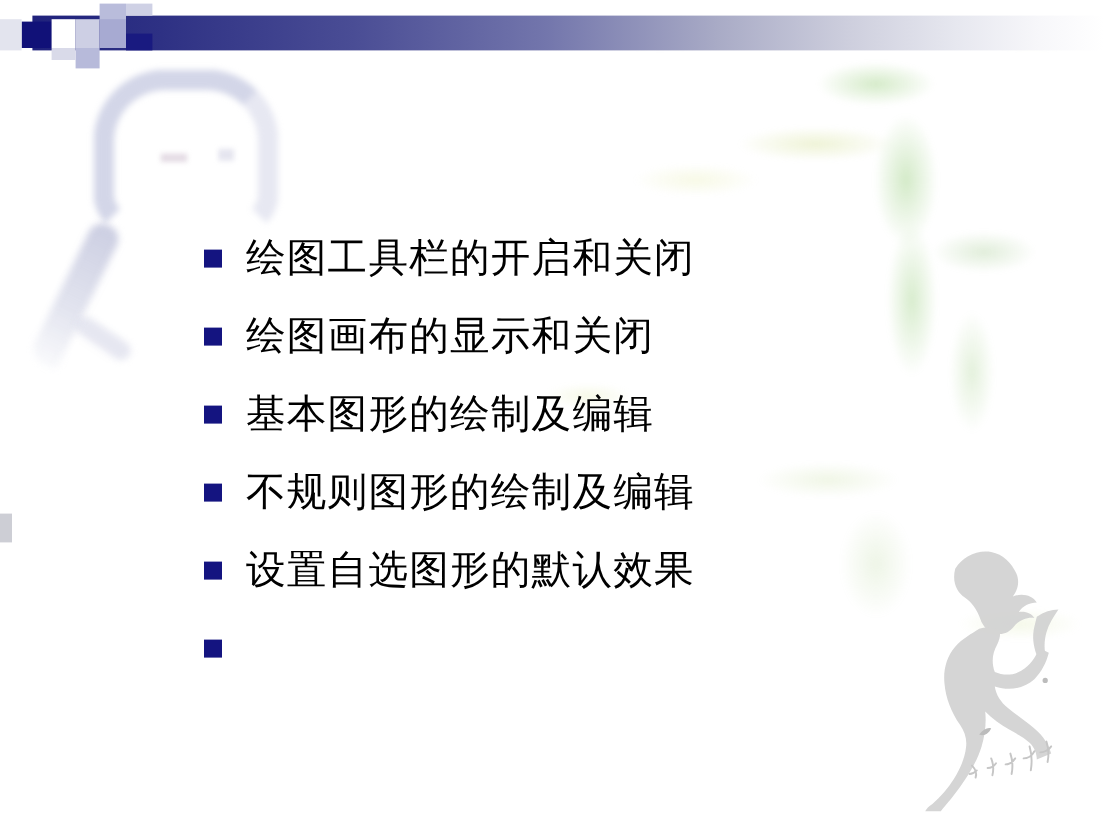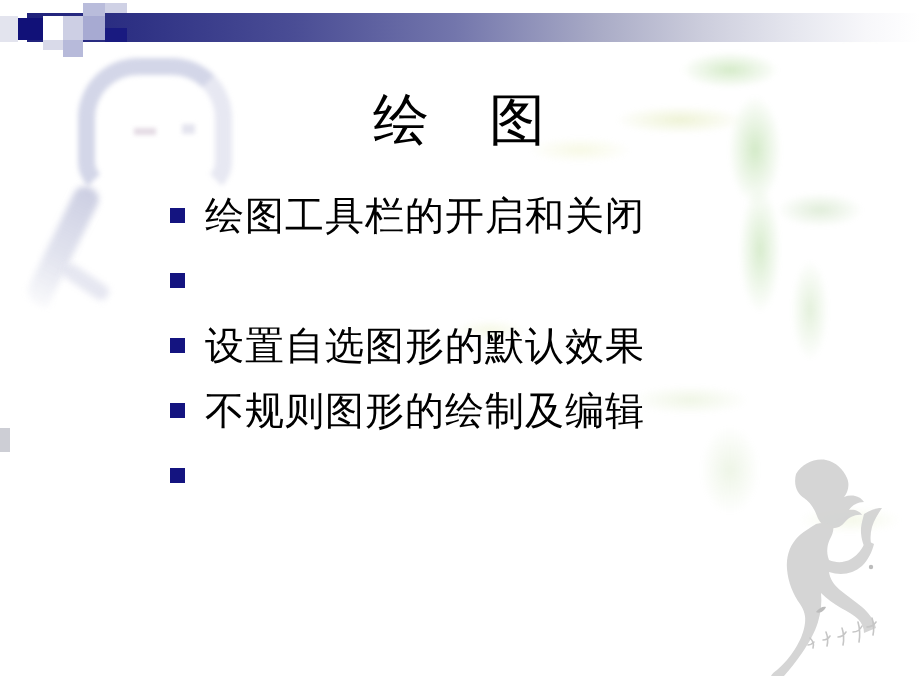--- a/index.html
+++ b/index.html
@@ -180,21 +180,21 @@
   }
   .bullet-marker {
     width: 15px;
     height: 15px;
     background: #141480;
     flex: 0 0 auto;
     margin-right: 20px;
   }
   .bullet-text {
     color: #000000;
-    font-size: 39px;
+    font-size: 33px;
     line-height: 40px;
     letter-spacing: 1px;
     font-family: "Liberation Serif", "DejaVu Serif", serif;
     white-space: nowrap;
   }
 </style>
 </head>
 <body>
 
 <div id="slide">
@@ -258,36 +258,40 @@
         <div class="deco-sq" style="left: 63px; top: 16px; width: 20px; height: 24px; background: rgb(205, 207, 228);"></div>
         <div class="deco-sq" style="left: 83px; top: 3px; width: 22px; height: 14px; background: rgb(185, 188, 219);"></div>
         <div class="deco-sq" style="left: 83px; top: 16px; width: 22px; height: 24px; background: rgb(167, 170, 210);"></div>
         <div class="deco-sq" style="left: 63px; top: 40px; width: 20px; height: 17px; background: rgb(183, 186, 218);"></div>
         <div class="deco-sq" style="left: 43px; top: 40px; width: 20px; height: 10px; background: rgb(217, 218, 233);"></div>
         <div class="deco-sq" style="left: 105px; top: 28px; width: 22px; height: 14px; background: rgb(25, 26, 128);"></div>
         <div class="deco-sq" style="left: 105px; top: 3px; width: 22px; height: 10px; background: rgb(207, 209, 229);"></div>
       </div>
   </div>
 
-  <div id="slide-title">绘　图</div>
 
   <div id="bullet-list">
       <div class="bullet-row">
         <span class="bullet-marker" style="background: rgb(20, 20, 128);"></span>
         <span class="bullet-text">绘图工具栏的开启和关闭</span>
       </div>
       <div class="bullet-row">
         <span class="bullet-marker" style="background: rgb(20, 20, 128);"></span>
+        <span class="bullet-text">绘图画布的显示和关闭</span>
+      </div>
+      <div class="bullet-row">
+        <span class="bullet-marker" style="background: rgb(20, 20, 128);"></span>
+        <span class="bullet-text">基本图形的绘制及编辑</span>
+      </div>
+      <div class="bullet-row">
+        <span class="bullet-marker" style="background: rgb(20, 20, 128);"></span>
+        <span class="bullet-text">不规则图形的绘制及编辑</span>
       </div>
       <div class="bullet-row">
         <span class="bullet-marker" style="background: rgb(20, 20, 128);"></span>
         <span class="bullet-text">设置自选图形的默认效果</span>
       </div>
       <div class="bullet-row">
         <span class="bullet-marker" style="background: rgb(20, 20, 128);"></span>
-        <span class="bullet-text">不规则图形的绘制及编辑</span>
-      </div>
-      <div class="bullet-row">
-        <span class="bullet-marker" style="background: rgb(20, 20, 128);"></span>
       </div>
     </div>
 
 </div>
 
 </body></html>

